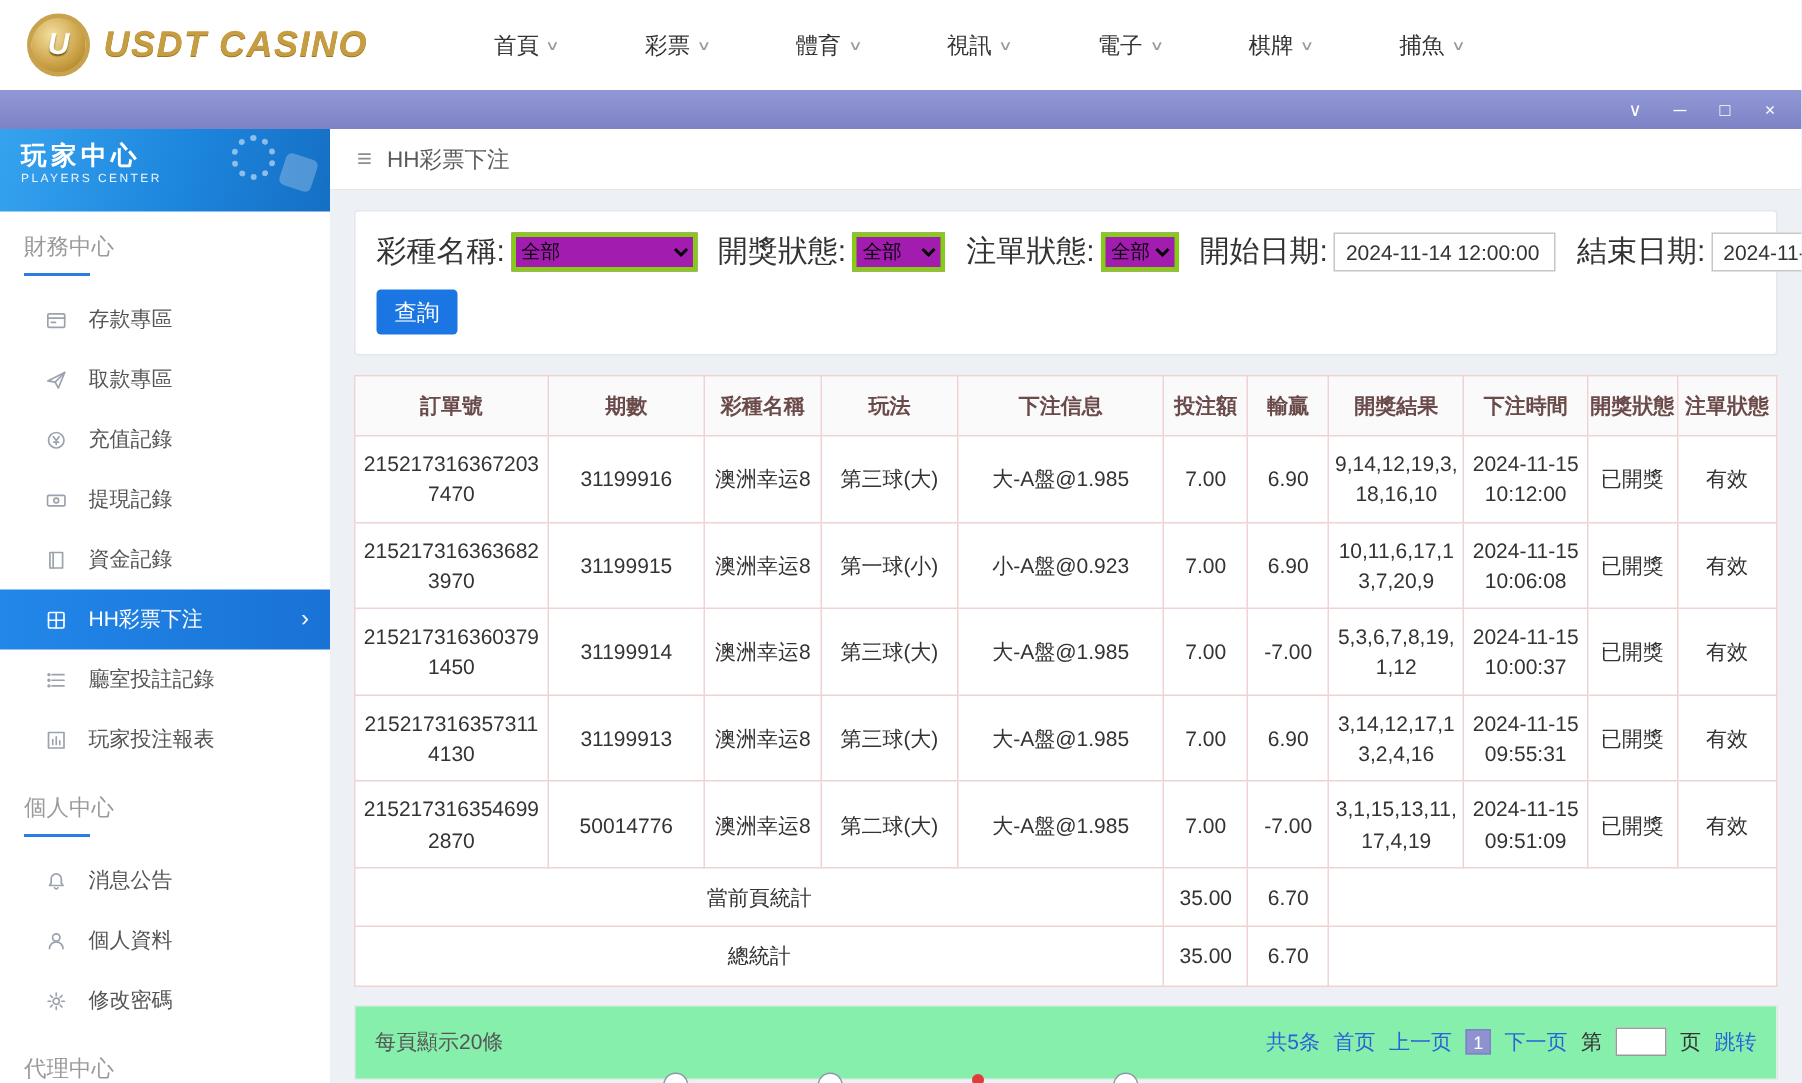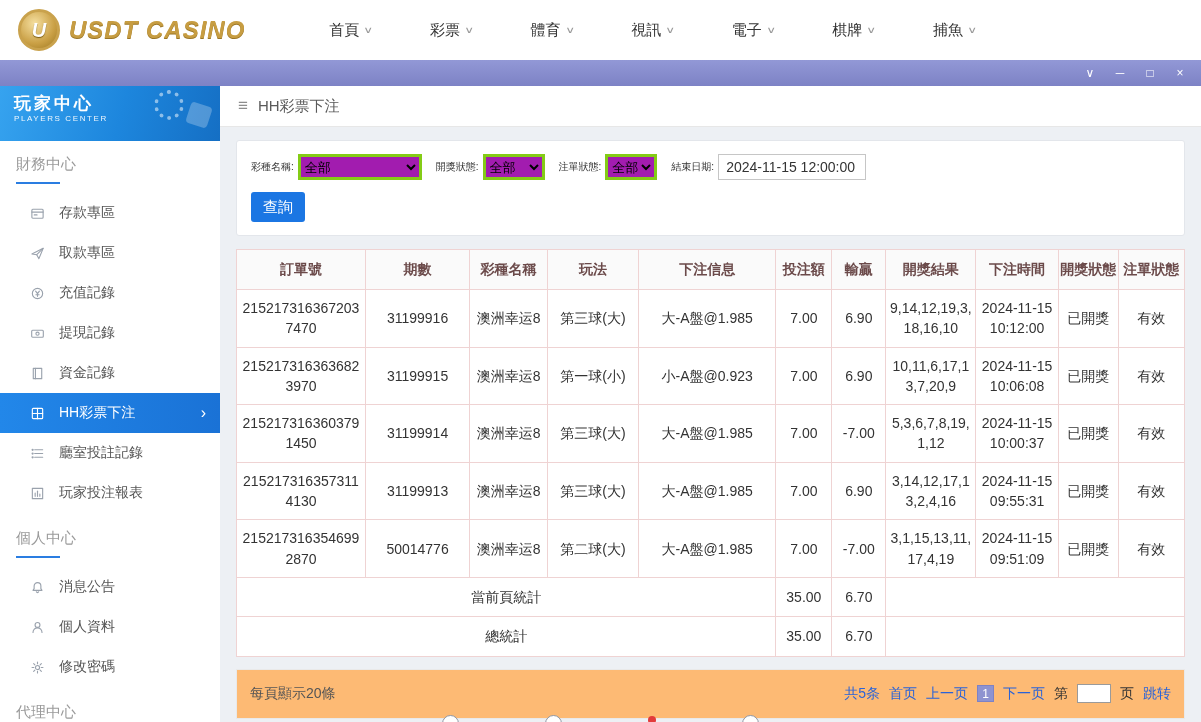--- a/index.html
+++ b/index.html
@@ -47,34 +47,34 @@
   
   .content { flex:1; min-width:0; display:flex; flex-direction:column; }
   .crumbbar { height:41px; background:#fff; border-bottom:1px solid #e7e7e7; display:flex; align-items:center; padding:0 18px; gap:10px; flex-shrink:0; }
   .menu-glyph { font-size:17px; color:#8d8d8d; cursor:pointer; }
   .crumb-label { font-size:15px; color:#5a5a5a; }
   .page { padding:13px 16px; flex:1; min-height:0; }
 
   .filter-card { background:#fff; border:1px solid #e3e6eb; border-radius:3px; padding:13px 14px; }
   .filter-row { display:flex; align-items:center; }
   .fgroup { display:flex; align-items:center; margin-right:14px; }
-  .fgroup label { font-size:10px; color:#333; margin-right:4px; white-space:nowrap; }
+  .fgroup label { font-size:20px; color:#333; margin-right:4px; white-space:nowrap; }
   .fselect { height:26px; border:3px solid #84cc16; background:#a21caf; font-size:13px; font-family:inherit; }
   #sel-lottery { width:124px; } #sel-draw { width:62px; } #sel-order { width:52px; }
   .date-input { width:148px; height:26px; border:1px solid #c6c6c6; font-size:14px; color:#333; padding:0 7px; font-family:inherit; }
   .search-btn { margin-top:12px; height:30px; padding:0 12px; min-width:54px; background:#1b76e3; border:none; border-radius:3px; color:#fff; font-size:15px; font-family:inherit; cursor:pointer; }
 
   .table-card { margin-top:13px; background:#fff; }
   table.bets { width:100%; border-collapse:collapse; table-layout:fixed; }
   .bets th { border:1px solid #efd3d3; background:#fafafa; height:40px; font-size:14px; color:#6b4a4a; font-weight:bold; padding:2px 0; white-space:nowrap; overflow:hidden; }
   .bets td { border:1px solid #efd3d3; text-align:center; font-size:14px; color:#333; padding:8px 3px; line-height:1.45; word-break:break-all; vertical-align:middle; }
   .bets tr.data-row td { height:57px; }
   .bets tr.summary td { padding:9px 3px; height:39px; }
 
-  .pager-card { margin-top:12px; background:#fdba74; border:1px solid #e9e9e9; height:50px; display:flex; align-items:center; justify-content:space-between; padding:0 13px; }
+  .pager-card { margin-top:12px; background:#86efac; border:1px solid #e9e9e9; height:50px; display:flex; align-items:center; justify-content:space-between; padding:0 13px; }
   .pg-left { font-size:14px; color:#555; }
   .pg-right { display:flex; align-items:center; gap:9px; font-size:14px; color:#333; }
   .pg-link { color:#2a63d8; cursor:pointer; text-decoration:none; }
   .pg-current { min-width:17px; height:17px; padding:0 2px; background:#8e93d0; border:1px solid #7d82c5; color:#fff; font-size:12px; display:flex; align-items:center; justify-content:center; cursor:pointer; }
   .pg-input { width:34px; height:19px; border:1px solid #9a9a9a; font-size:13px; padding:0 3px; font-family:inherit; }
 
   .bottom-icons { position:absolute; left:0; bottom:-10px; width:100%; display:flex; justify-content:center; gap:86px; align-items:flex-start; }
   .b-icon { width:17px; height:17px; border:1.5px solid #8f96a3; border-radius:50%; background:#fff; }
   .b-dot { width:8px; height:8px; background:#e23b3b; border-radius:50%; margin-top:1px; }
 </style>
@@ -284,20 +284,24 @@
               <label>開獎狀態:</label>
               <select id="sel-draw" class="fselect">
                 <option>全部</option>
               </select>
             </div>
             <div class="fgroup">
               <label>注單狀態:</label>
               <select id="sel-order" class="fselect">
                 <option>全部</option>
               </select>
+            </div>
+            <div class="fgroup">
+              <label>開始日期:</label>
+              <input class="date-input" value="2024-11-14 12:00:00" style="">
             </div>
             <div class="fgroup">
               <label>結束日期:</label>
               <input class="date-input" value="2024-11-15 12:00:00" style="">
             </div>
           </div>
           <button class="search-btn">查詢</button>
         </div>
 
         <div class="table-card">

